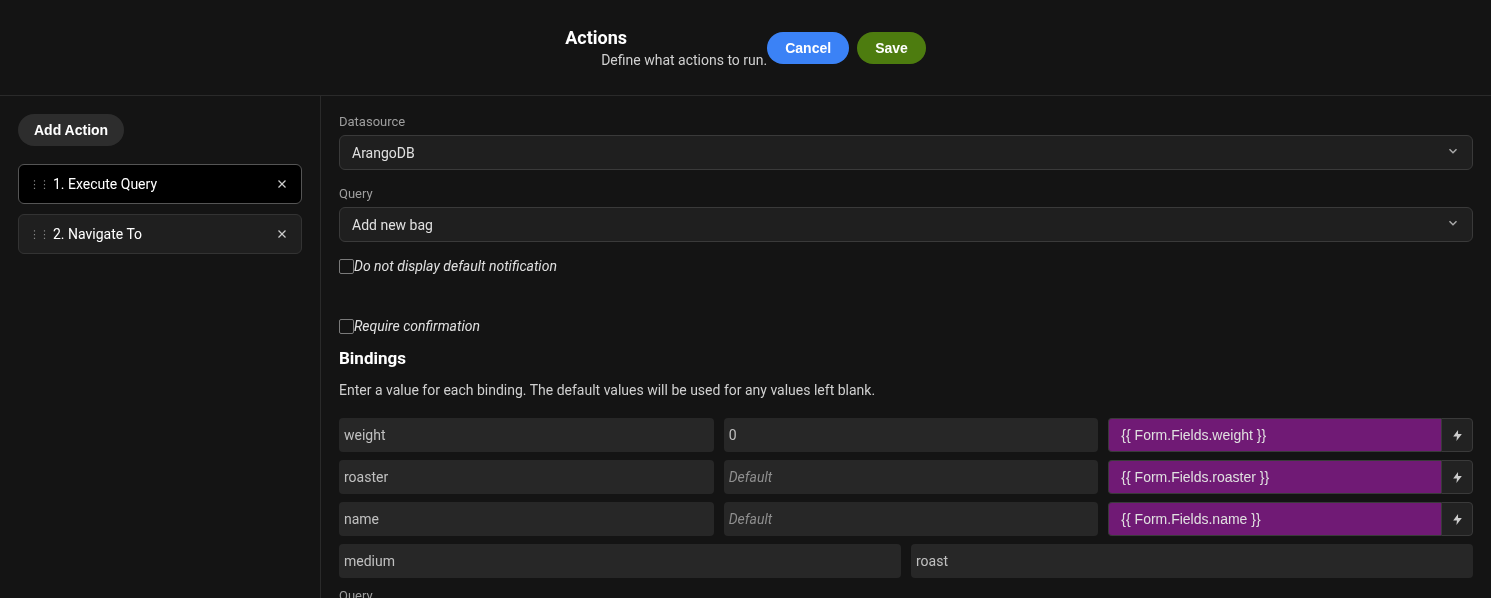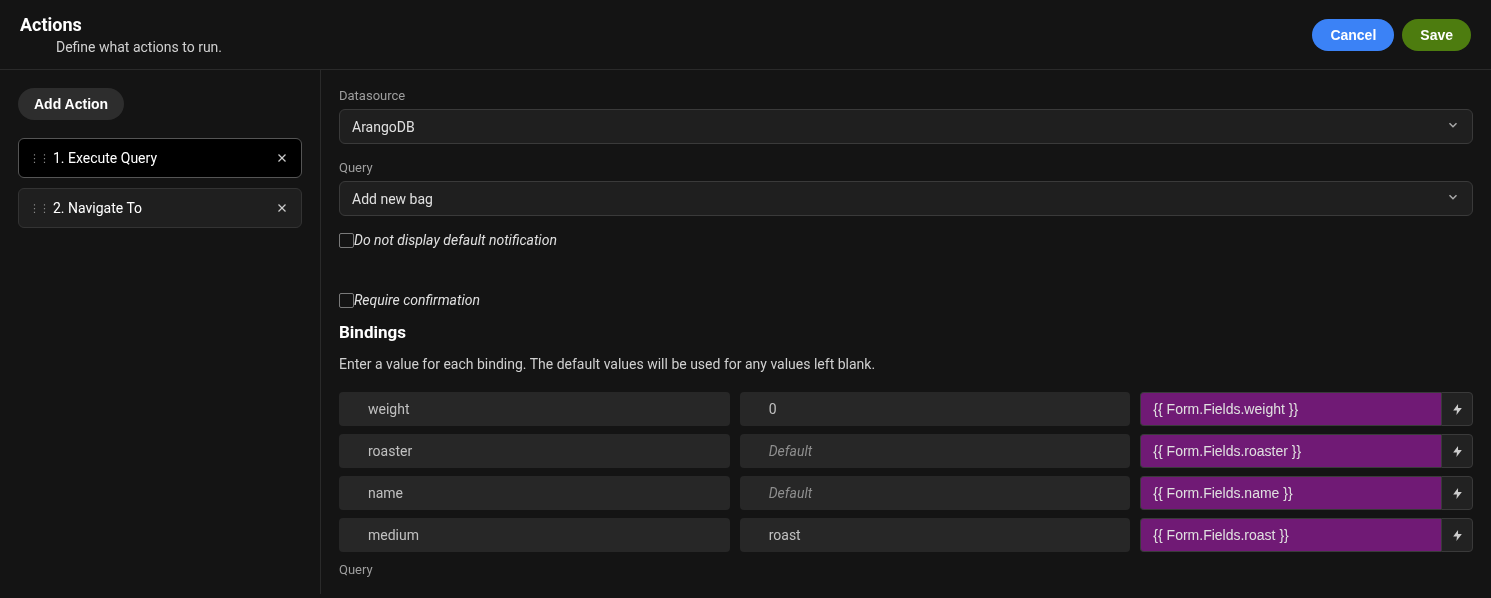--- a/index.html
+++ b/index.html
@@ -7,25 +7,25 @@
     width: 1491px;
     height: 598px;
     background: #141414;
     color: #e6e6e6;
     font-family: -apple-system, BlinkMacSystemFont, "Segoe UI", Roboto, sans-serif;
     font-size: 14px;
     overflow: hidden;
   }
   .header {
     display: flex;
-    justify-content: space-between;
+    justify-content: center;
     align-items: center;
     padding: 14px 20px 14px 20px;
     border-bottom: 1px solid #2a2a2a;
-    height: 70px;
+    height: 96px;
   }
   .header-left .title {
     font-size: 18px;
     font-weight: 700;
     color: #ffffff;
     margin-bottom: 4px;
   }
   .header-left .subtitle {
     font-size: 14px;
     color: #d0d0d0;
@@ -166,21 +166,21 @@
     margin-bottom: 20px;
   }
   .binding-row {
     display: flex;
     gap: 10px;
     margin-bottom: 8px;
   }
   .binding-cell {
     background: #272727;
     border-radius: 4px;
-    padding: 9px 29px;
+    padding: 9px 5px;
     font-size: 14px;
     color: #c0c0c0;
     flex: 1;
     min-width: 0;
   }
   .binding-input-wrap {
     display: flex;
     flex: 1;
     min-width: 0;
   }
@@ -322,28 +322,20 @@
             <div class="bolt-btn">
               <svg viewBox="0 0 24 24">
                 <path d="M13 2 L4 14 L11 14 L10 22 L20 9 L13 9 Z"></path>
               </svg>
             </div>
           </div>
         </div>
         <div class="binding-row">
           <div class="binding-cell">medium</div>
           <div class="binding-cell">roast</div>
-          <div class="binding-input-wrap">
-            <input class="binding-input" value="{{ Form.Fields.roast }}" style="">
-            <div class="bolt-btn">
-              <svg viewBox="0 0 24 24">
-                <path d="M13 2 L4 14 L11 14 L10 22 L20 9 L13 9 Z"></path>
-              </svg>
-            </div>
-          </div>
         </div>
       </div>
 
     <div class="field-label" style="margin-top:10px;">Query</div>
 
   </div>
 
 </div>
 
 </body></html>

